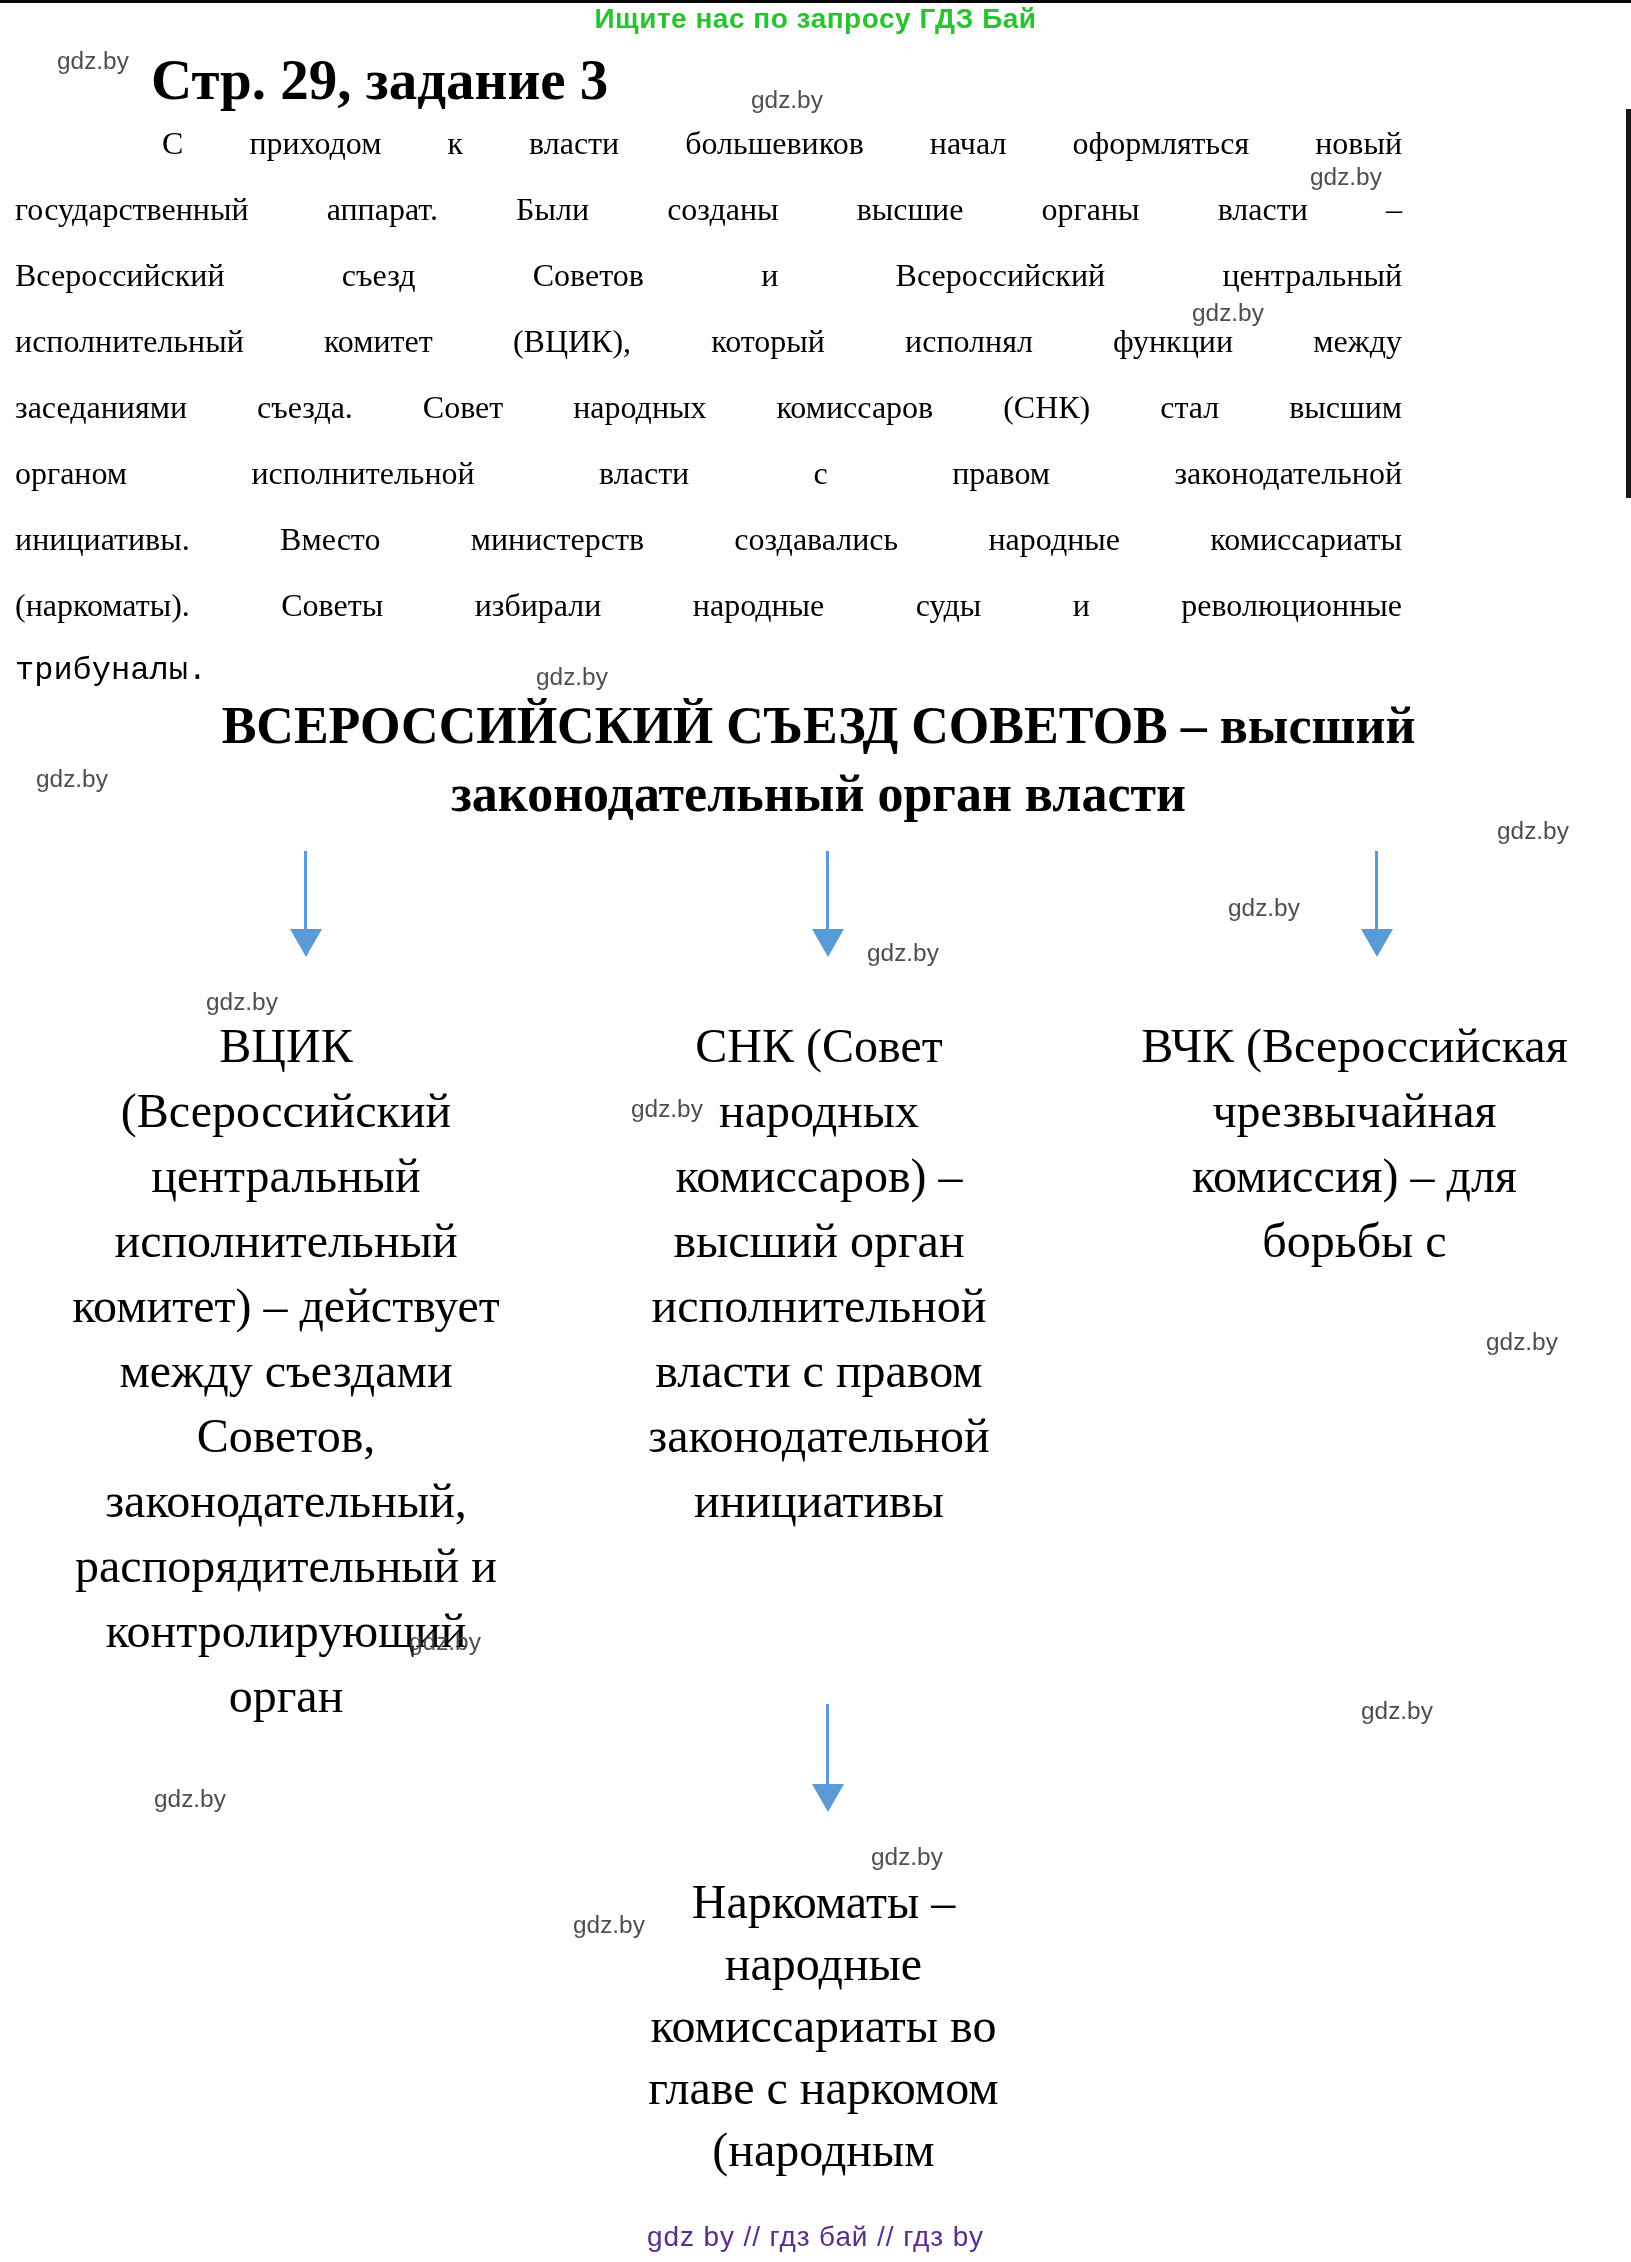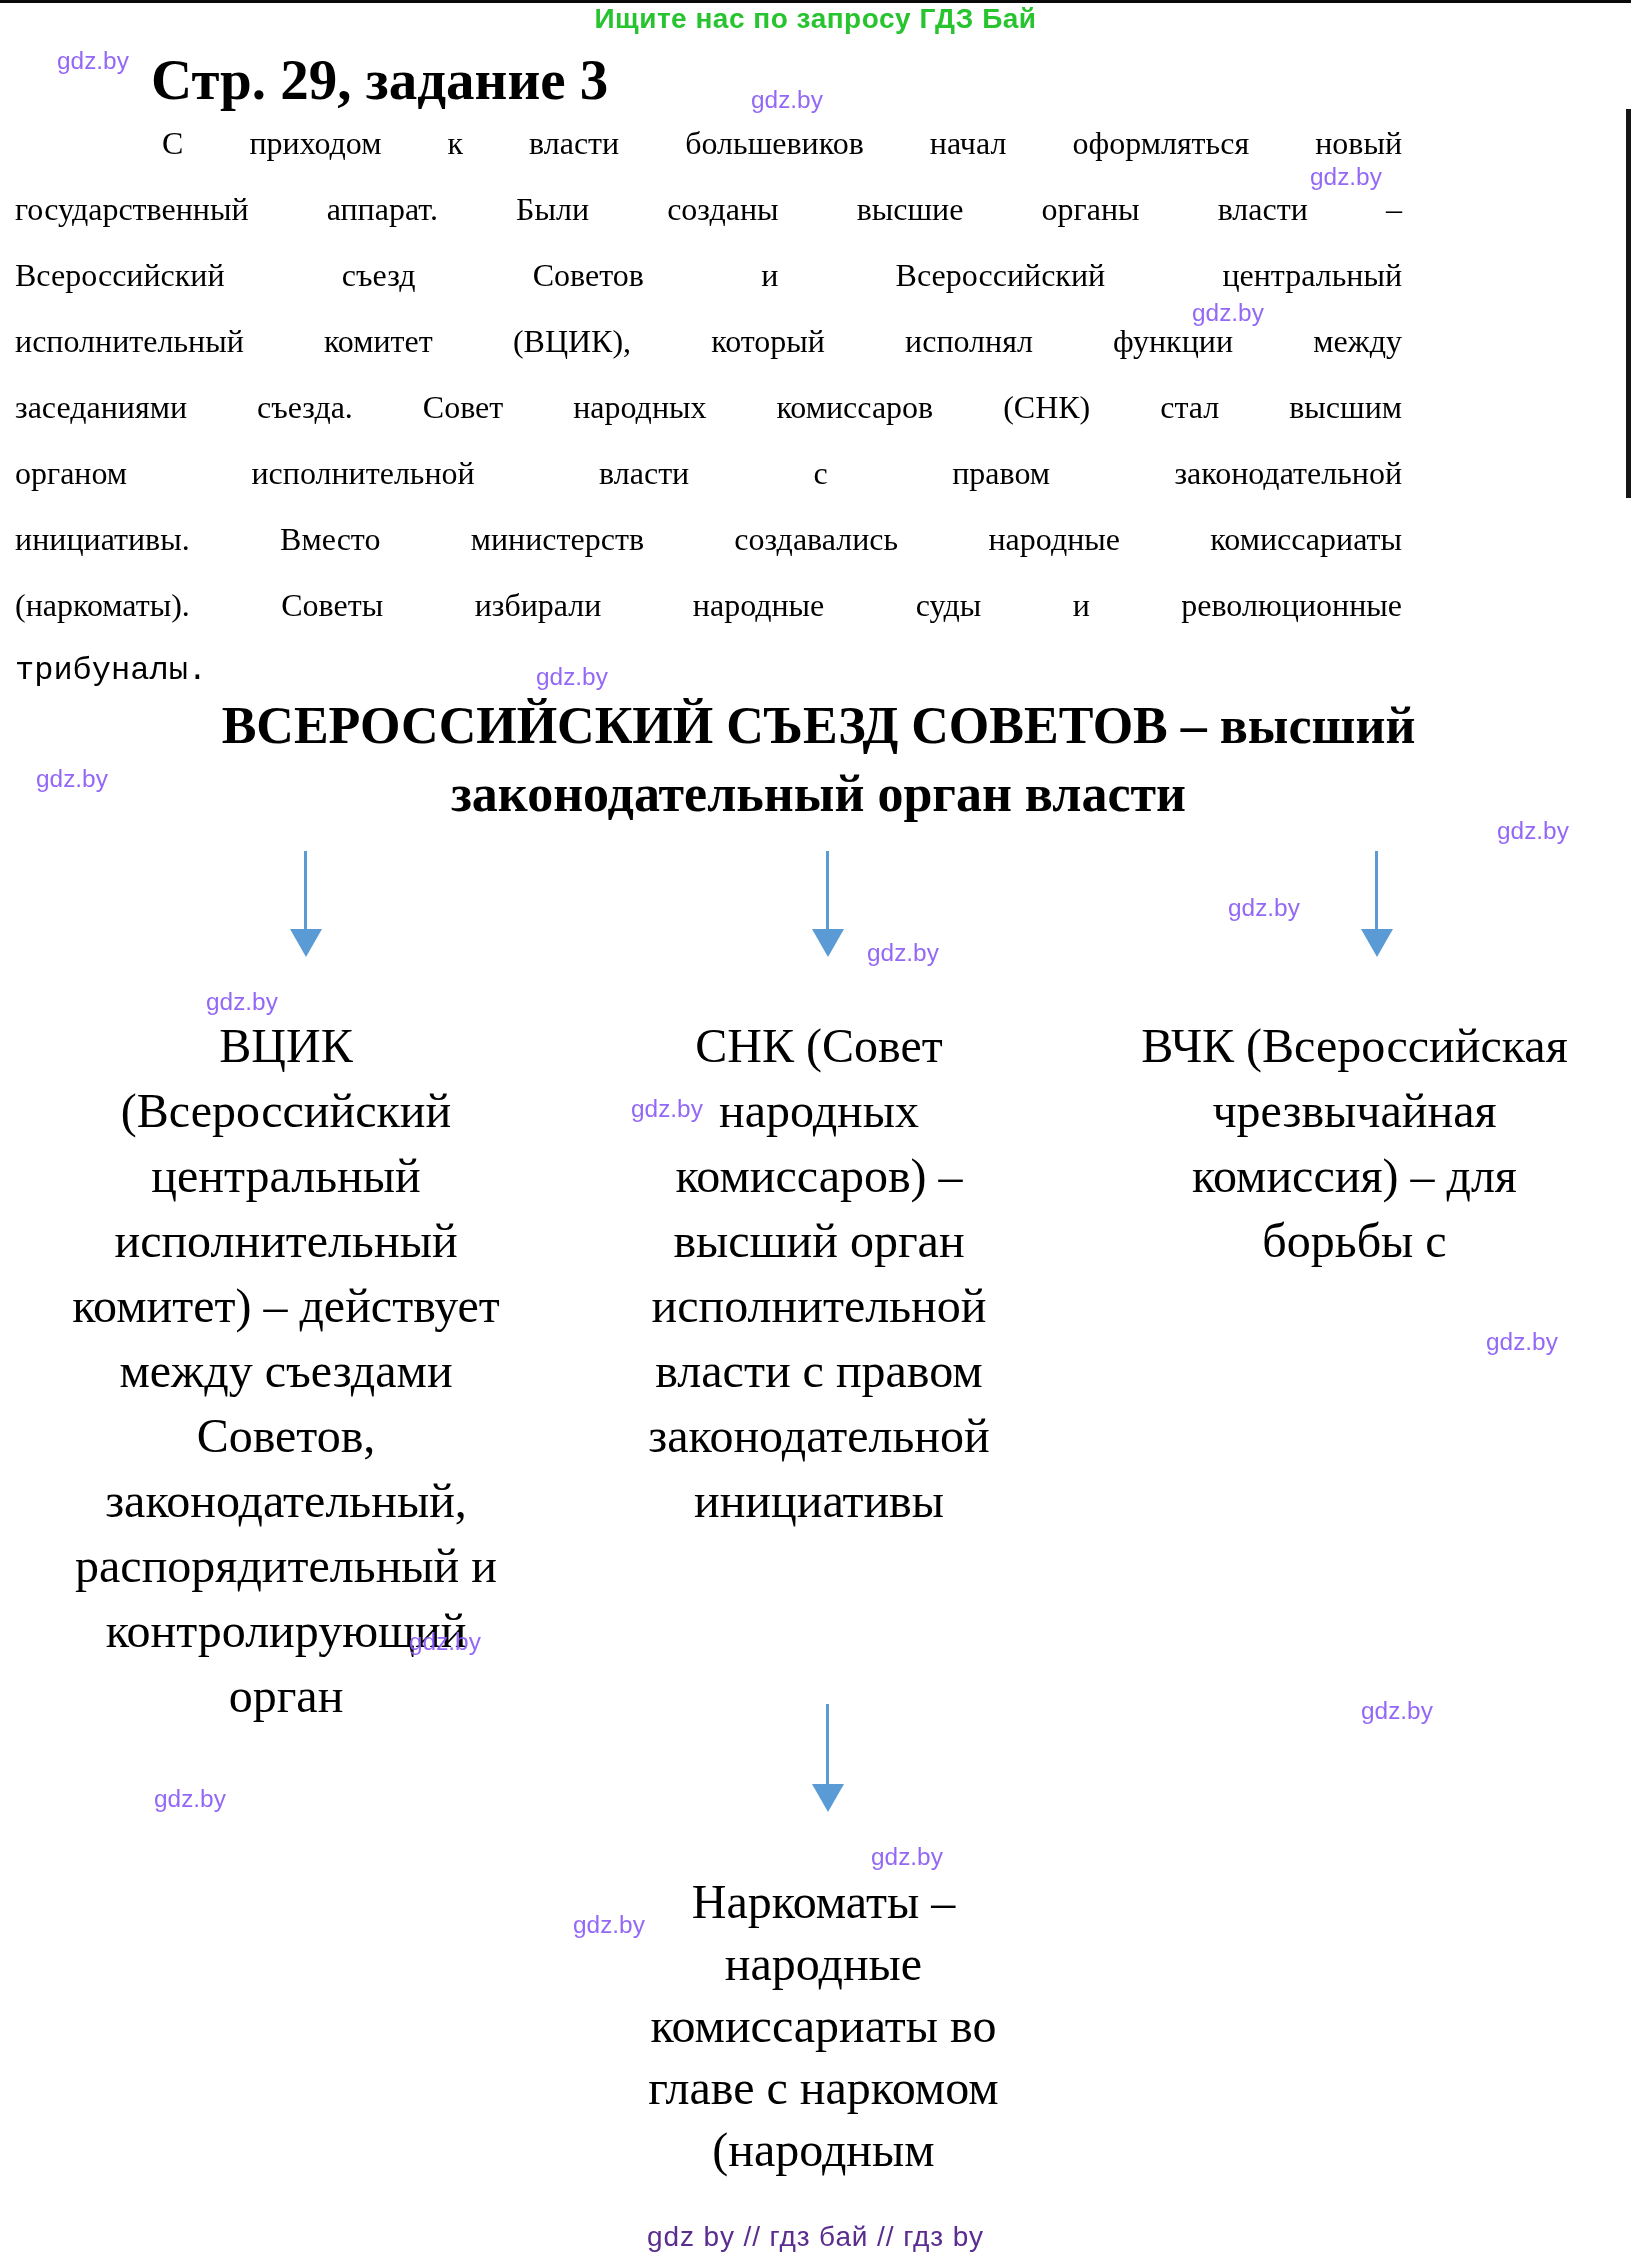--- a/index.html
+++ b/index.html
@@ -17,21 +17,21 @@
 
   .promo{
     position:absolute;left:0;top:2.7px;width:1631px;
     text-align:center;
     font-family:"Liberation Sans", sans-serif;
     font-size:28px;font-weight:600;letter-spacing:0.5px;
   }
   .watermark{
     position:absolute;
     font-family:"Liberation Sans", sans-serif;
-    font-size:24.4px;color:#8b5cf6;opacity:.92;
+    font-size:24.4px;color:#404040;opacity:.92;
     white-space:nowrap;
   }
   .title{
     position:absolute;left:151px;top:50px;margin:0;
     font-size:57px;font-weight:bold;line-height:1.05;
     white-space:nowrap;
   }
   .para{
     position:absolute;left:15px;top:110px;width:1387px;
     font-size:32px;line-height:66px;

